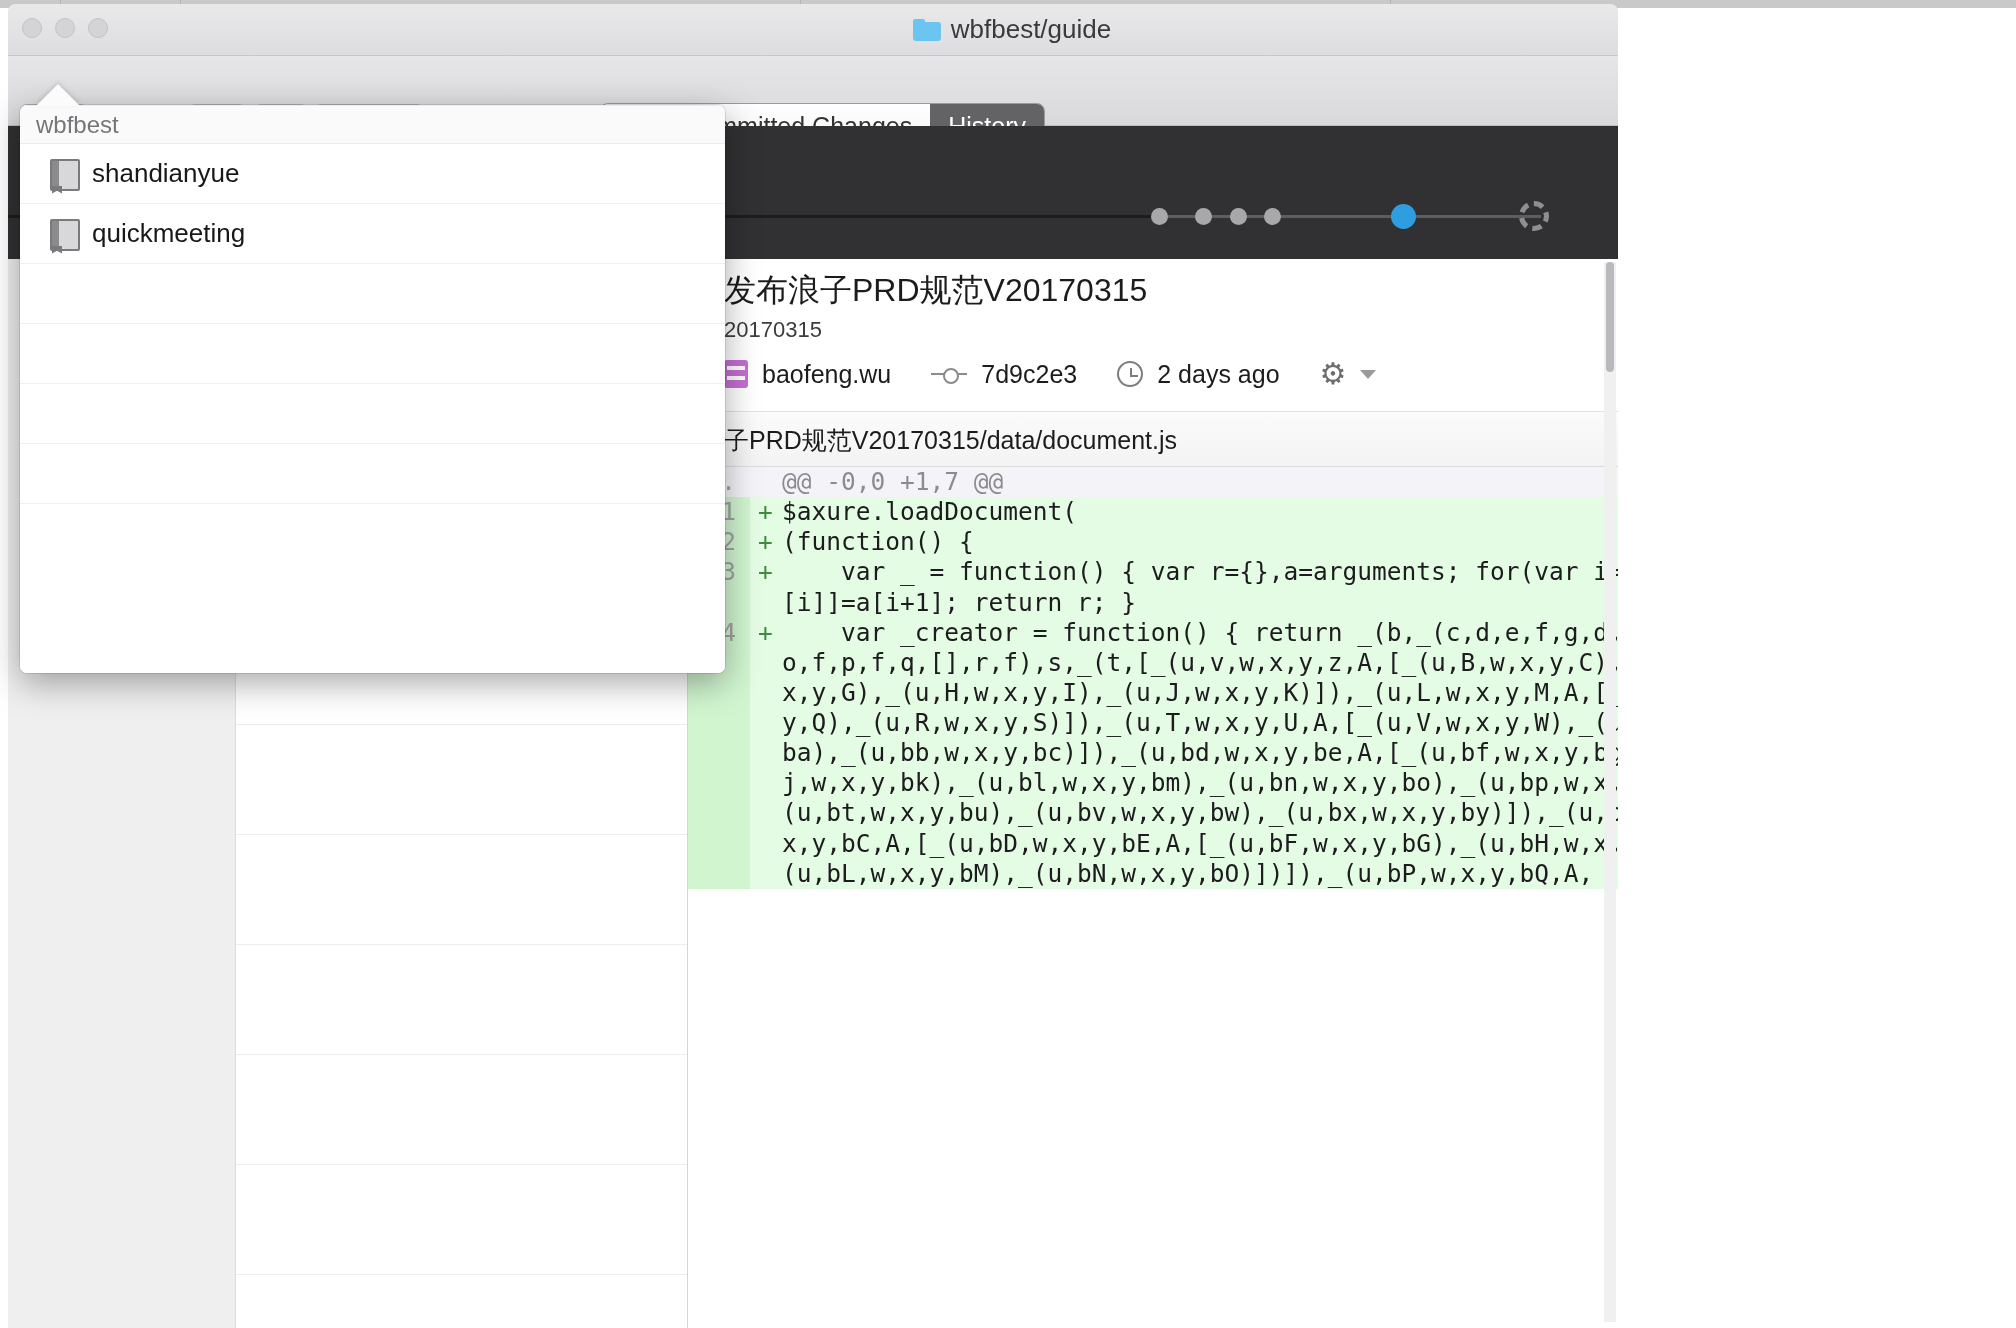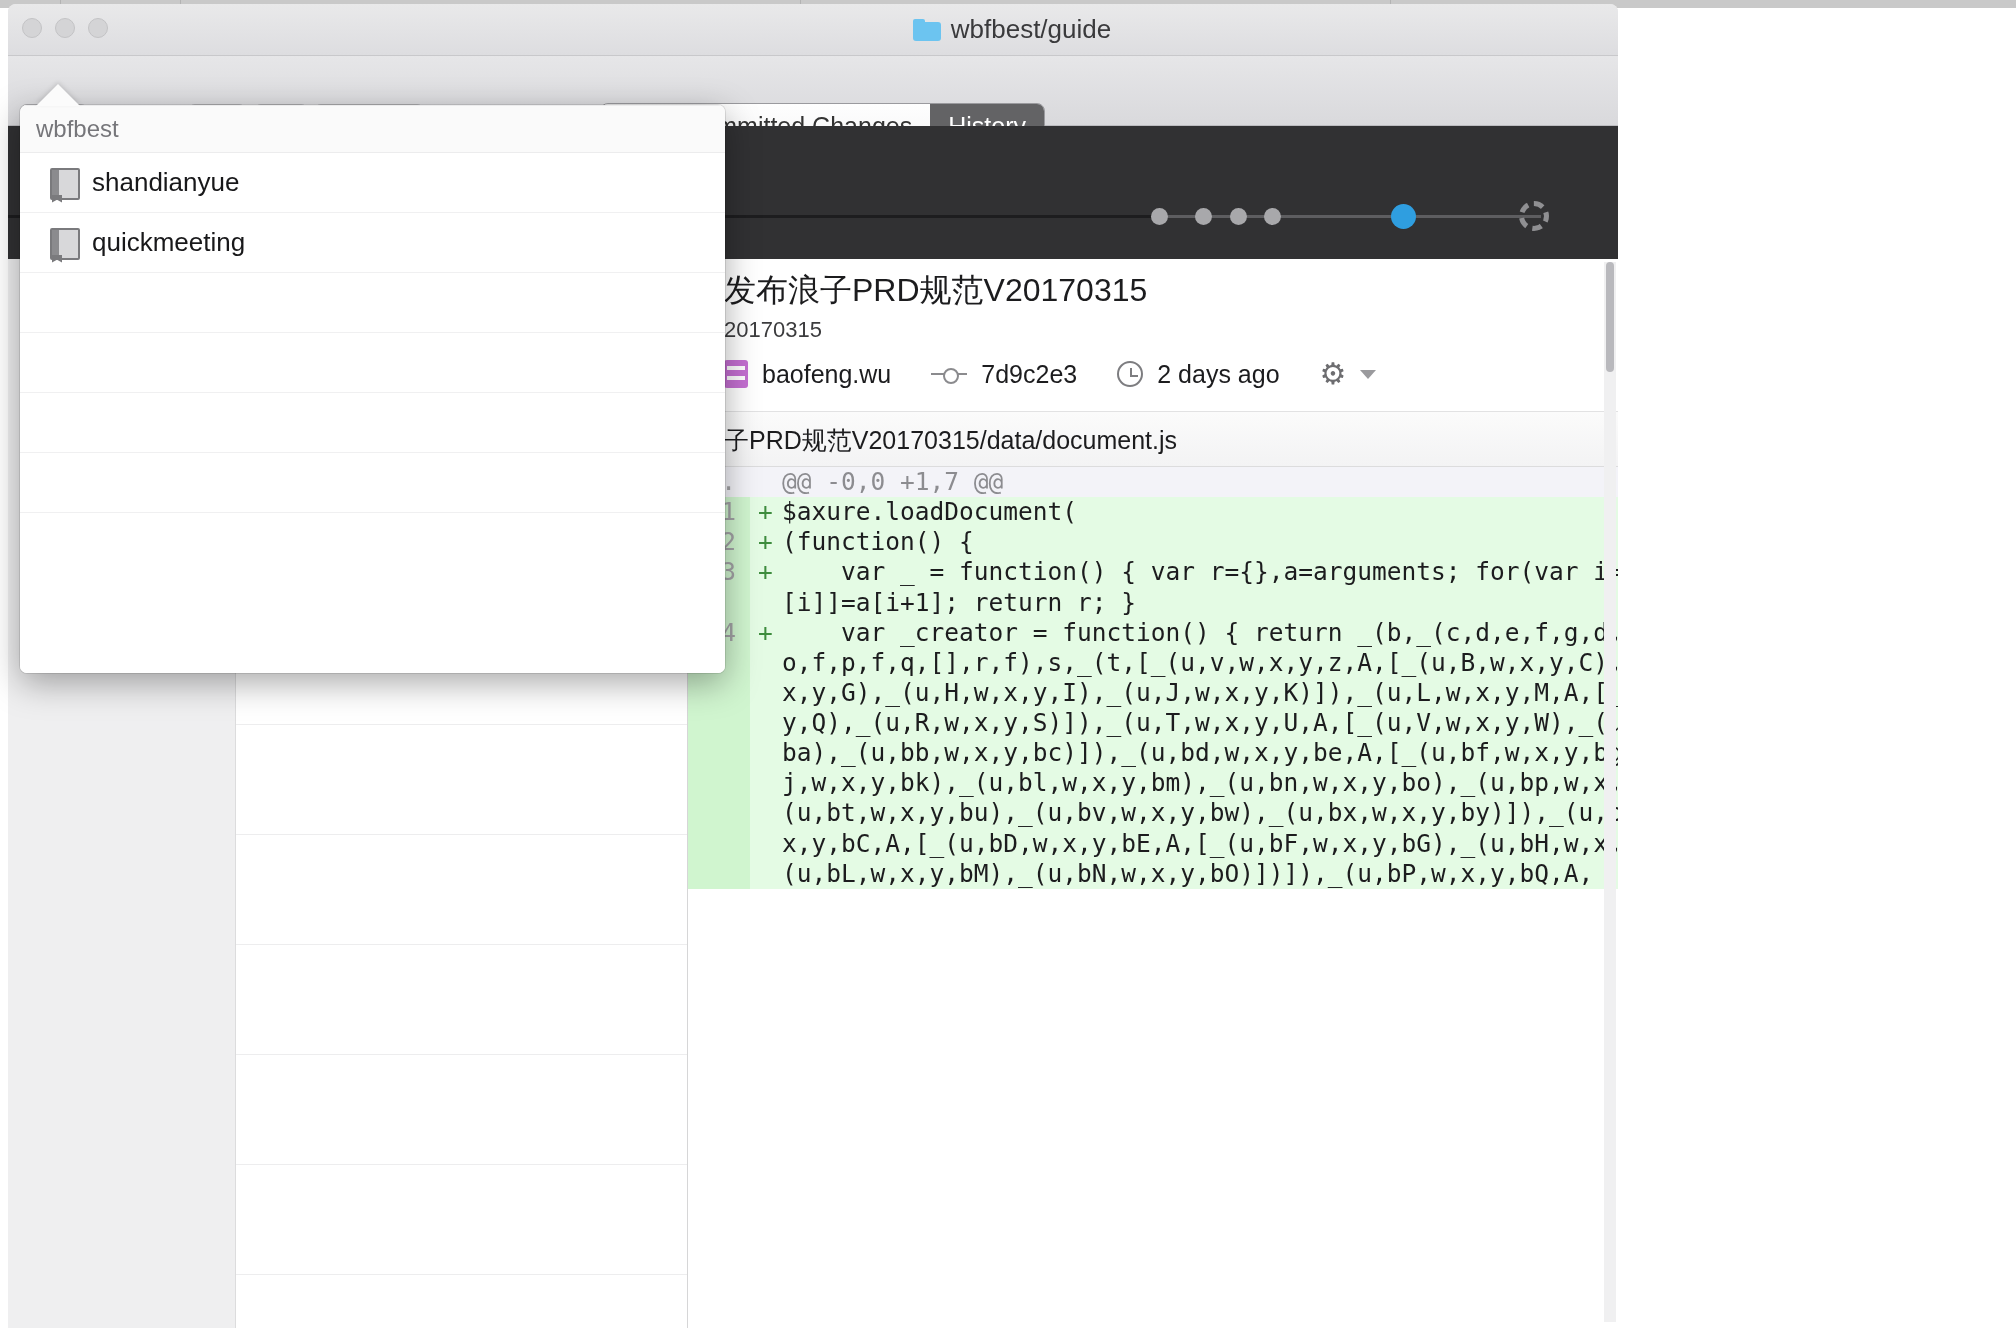--- a/index.html
+++ b/index.html
@@ -209,21 +209,21 @@
   .pop-filter-wrap{ padding:17px 14px 16px 14px; background:#fff; }
   .pop-filter{
     width:100%; height:44px; border-radius:5px;
     border:1px solid #a9c9ea; outline:3px solid #a9cff3; outline-offset:-4px;
     background:#fff; padding:0 12px; font-size:25px; color:#333;
     font-family:"Liberation Sans", sans-serif;
   }
   .pop-filter::placeholder{ color:#8d8d90; }
 
   .group-head{
-    height:48px; background:#fafafa; border-top:1px solid #ececed;
+    height:39px; background:#fafafa; border-top:1px solid #ececed;
     border-bottom:1px solid #ececed;
     display:flex; align-items:center; padding-left:16px;
     font-size:24px; color:#76767a;
   }
   .repo-list{ flex:1; overflow:hidden; background:#fff; }
   .repo-row{
     height:60px; display:flex; align-items:center; gap:16px;
     padding-left:30px; border-bottom:1px solid #f0f0f1;
     font-size:26px; color:#18181a;
   }

